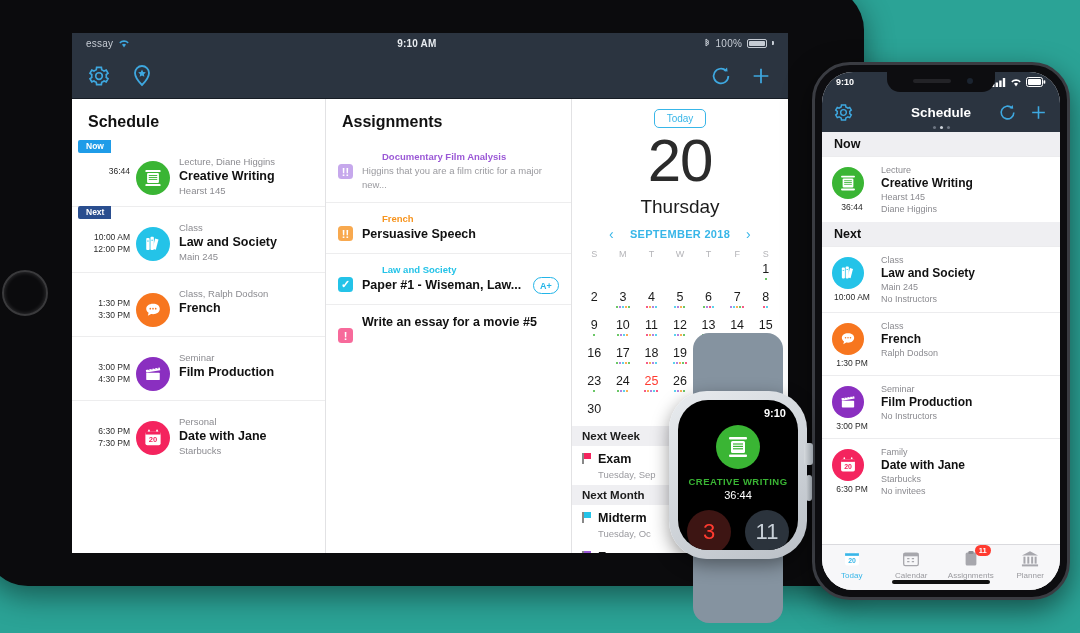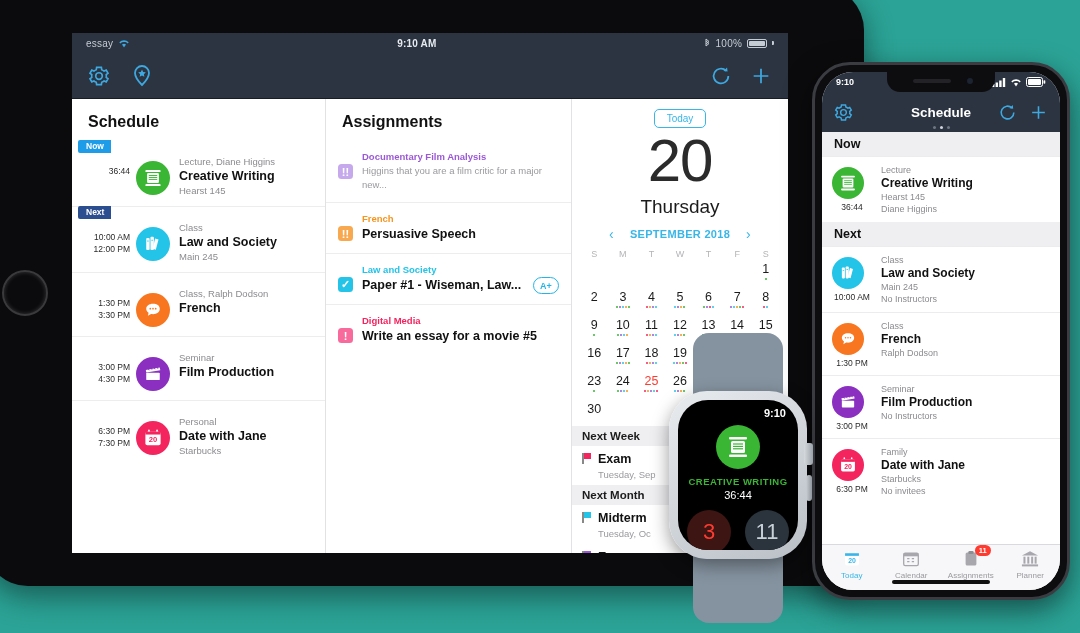--- a/index.html
+++ b/index.html
@@ -78,21 +78,21 @@
          font-size:8.5px; font-weight:bold; color:#fff; line-height:13px;
          border-radius:2px 0 0 2px; }
   .tag:after { content:""; position:absolute; right:-6px; top:0; border:6.5px solid transparent; border-left-width:6px; }
 
   
   .as-row { display:flex; padding:9px 12px 10px 12px; border-top:1px solid #ededee; gap:9px; }
   .as-row:first-of-type { border-top:none; }
   .as-box { width:15px; height:15px; border-radius:3.5px; margin-top:14px; flex:none;
             display:flex; align-items:center; justify-content:center;
             color:#fff; font-size:11px; font-weight:bold; }
-  .a-course { font-size:9.5px; font-weight:bold; line-height:14px; }
+  .a-course { font-size:9.5px; font-weight:bold; line-height:14px;margin-left:20px; }
   .a-title { font-size:12.5px; font-weight:bold; color:#111; line-height:17px; }
   .a-desc { font-size:9.5px; color:#9a9a9f; line-height:14px; }
   .grade { margin-left:auto; margin-top:14px; width:26px; height:17px; border-radius:9px;
            border:1.4px solid #23b5e8; color:#23b5e8; font-size:9px; font-weight:bold;
            display:flex; align-items:center; justify-content:center; }
 
   
   .today-btn { margin:10px auto 0; width:52px; height:19px; border:1px solid #38b6e8;
                border-radius:5px; color:#38b6e8; font-size:10px;
                display:flex; align-items:center; justify-content:center; }
@@ -356,21 +356,20 @@
               <div class="as-box" style="background:#24c3e8">✓</div>
               <div style="flex:1">
                 <div class="a-course" style="color:#24c3e8">Law and Society</div>
                 <div class="a-title">Paper #1 - Wiseman, Law...</div>
               </div>
               <div class="grade">A+</div>
             </div>
             <div class="as-row">
               <div class="as-box" style="background:#f76a9b">!</div>
               <div style="flex:1">
-                <div class="a-course" style="color:#f4245e">Digital Media</div>
                 <div class="a-title">Write an essay for a movie #5</div>
               </div>
             </div>
           </div>
       </div>
 
       <div class="col col-cal">
         <div class="today-btn">Today</div>
         <div class="big-date">20</div>
         <div class="day-name">Thursday</div>

